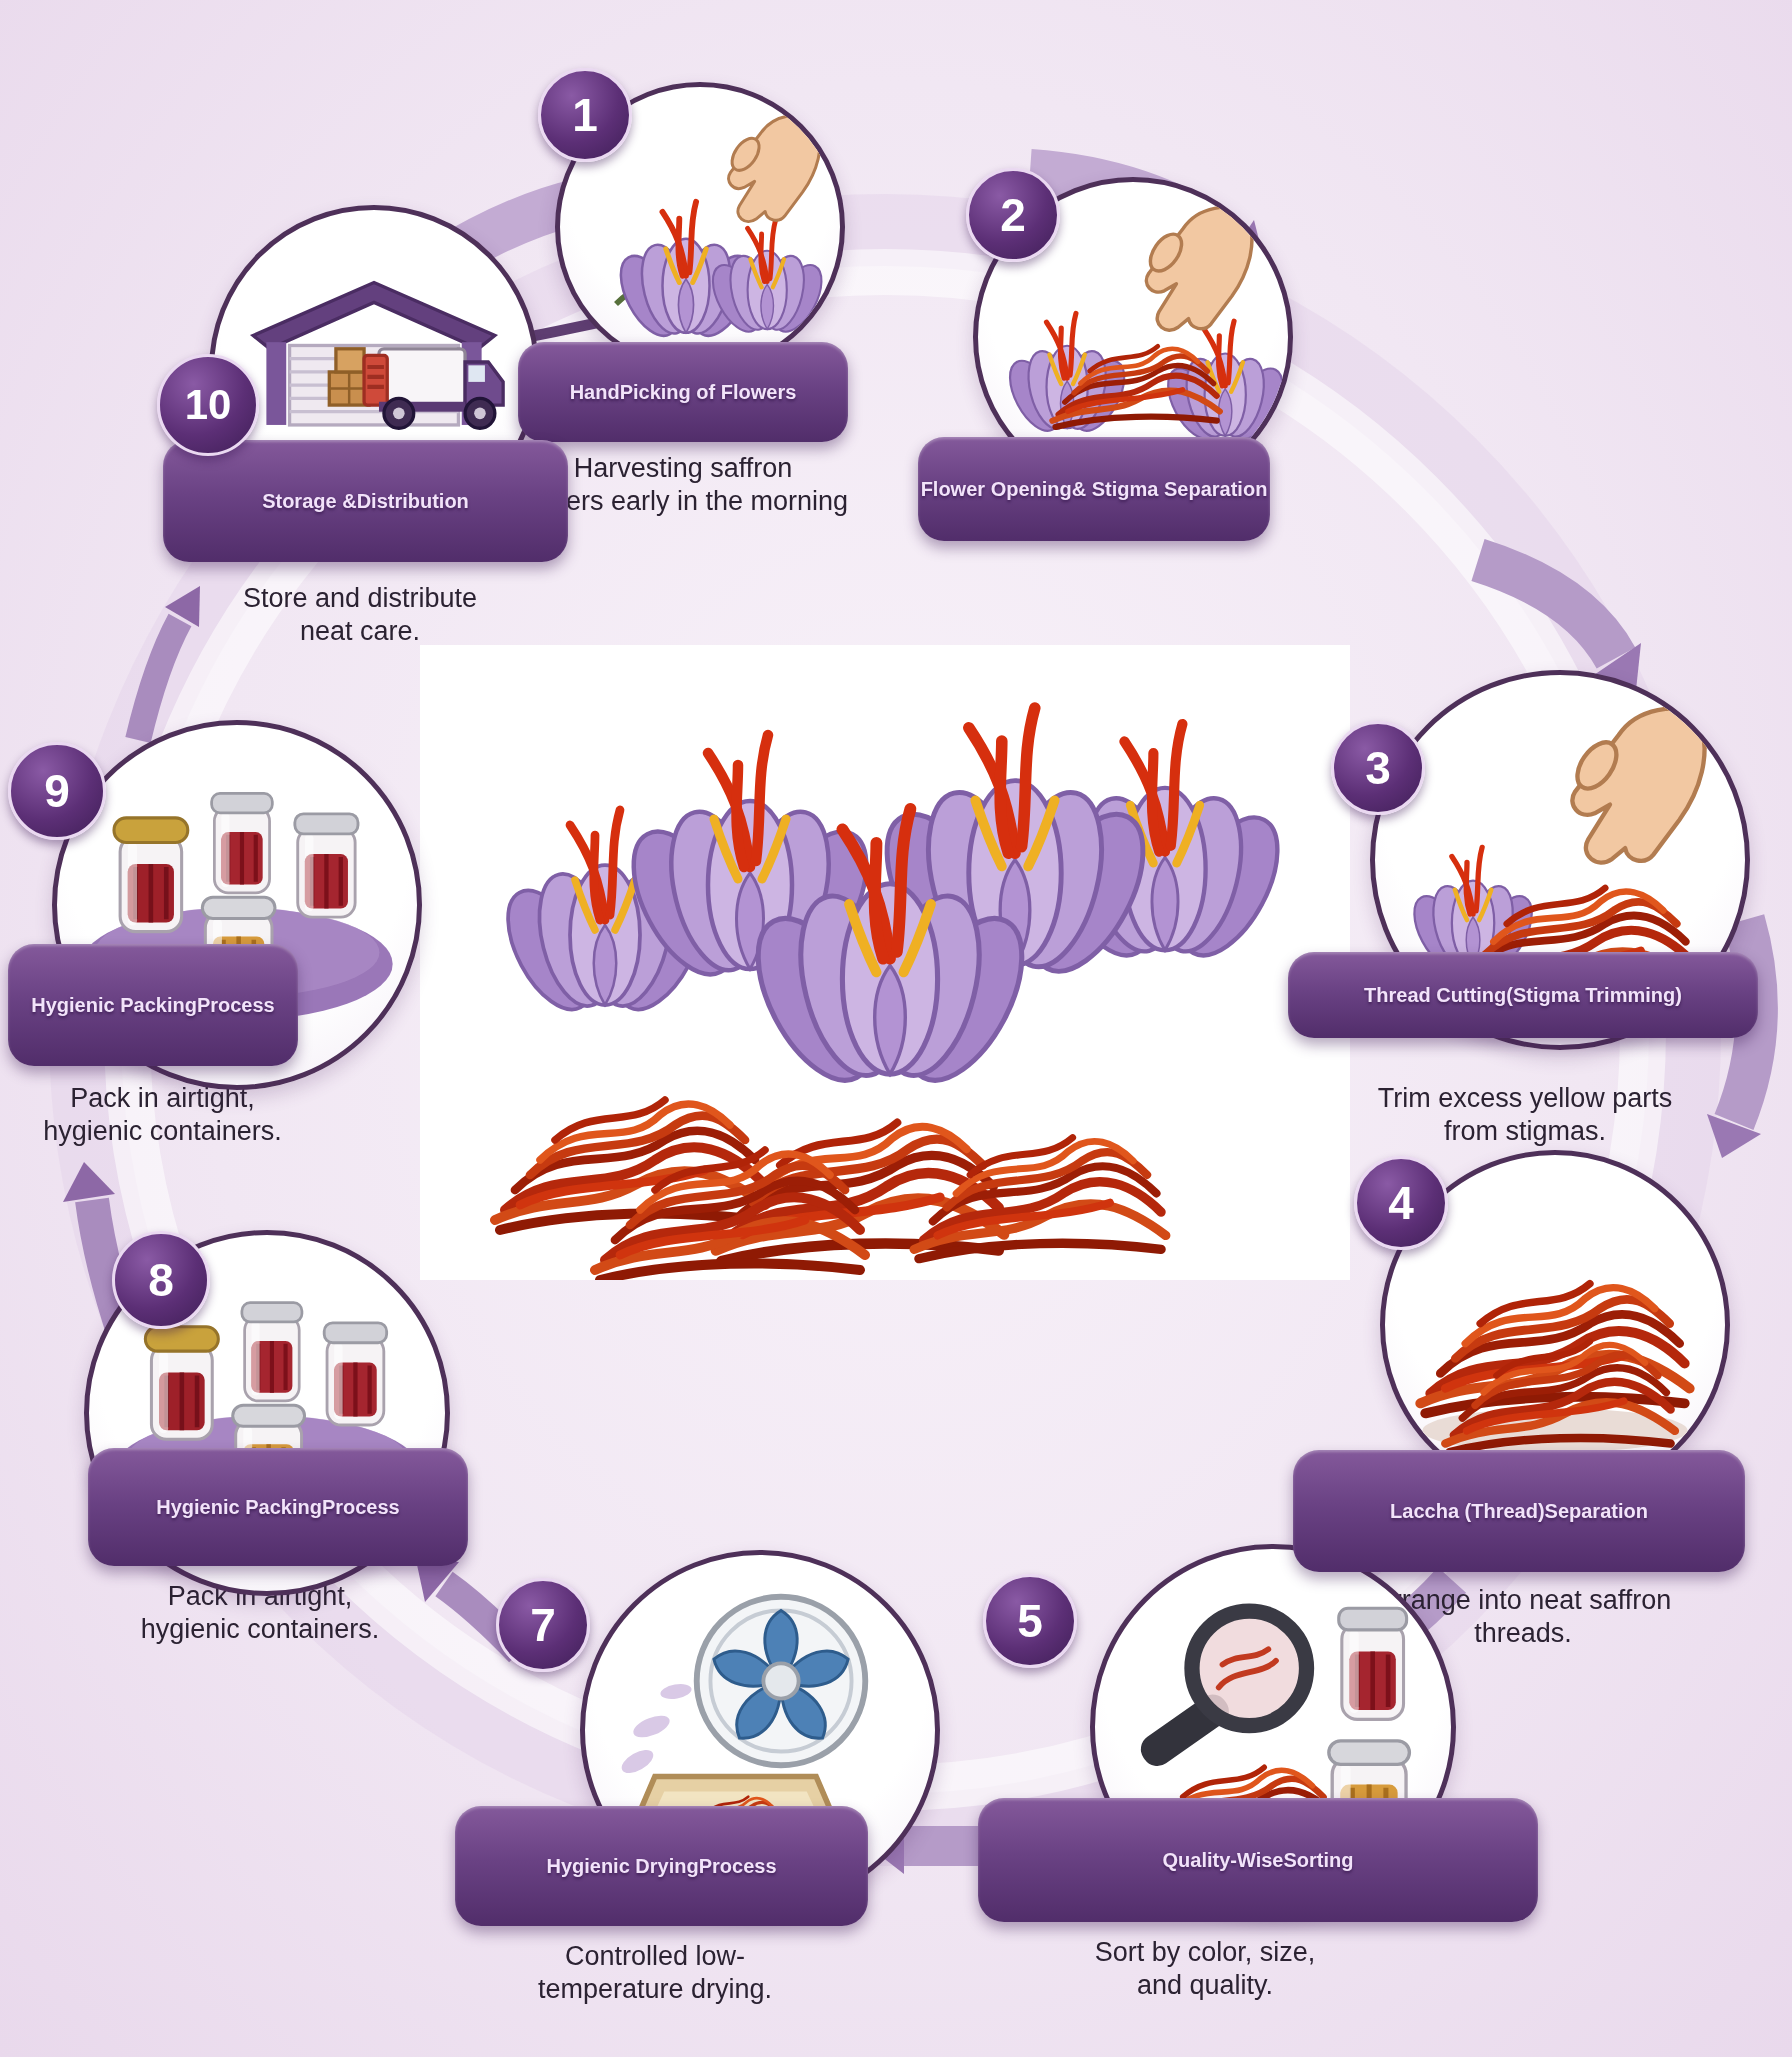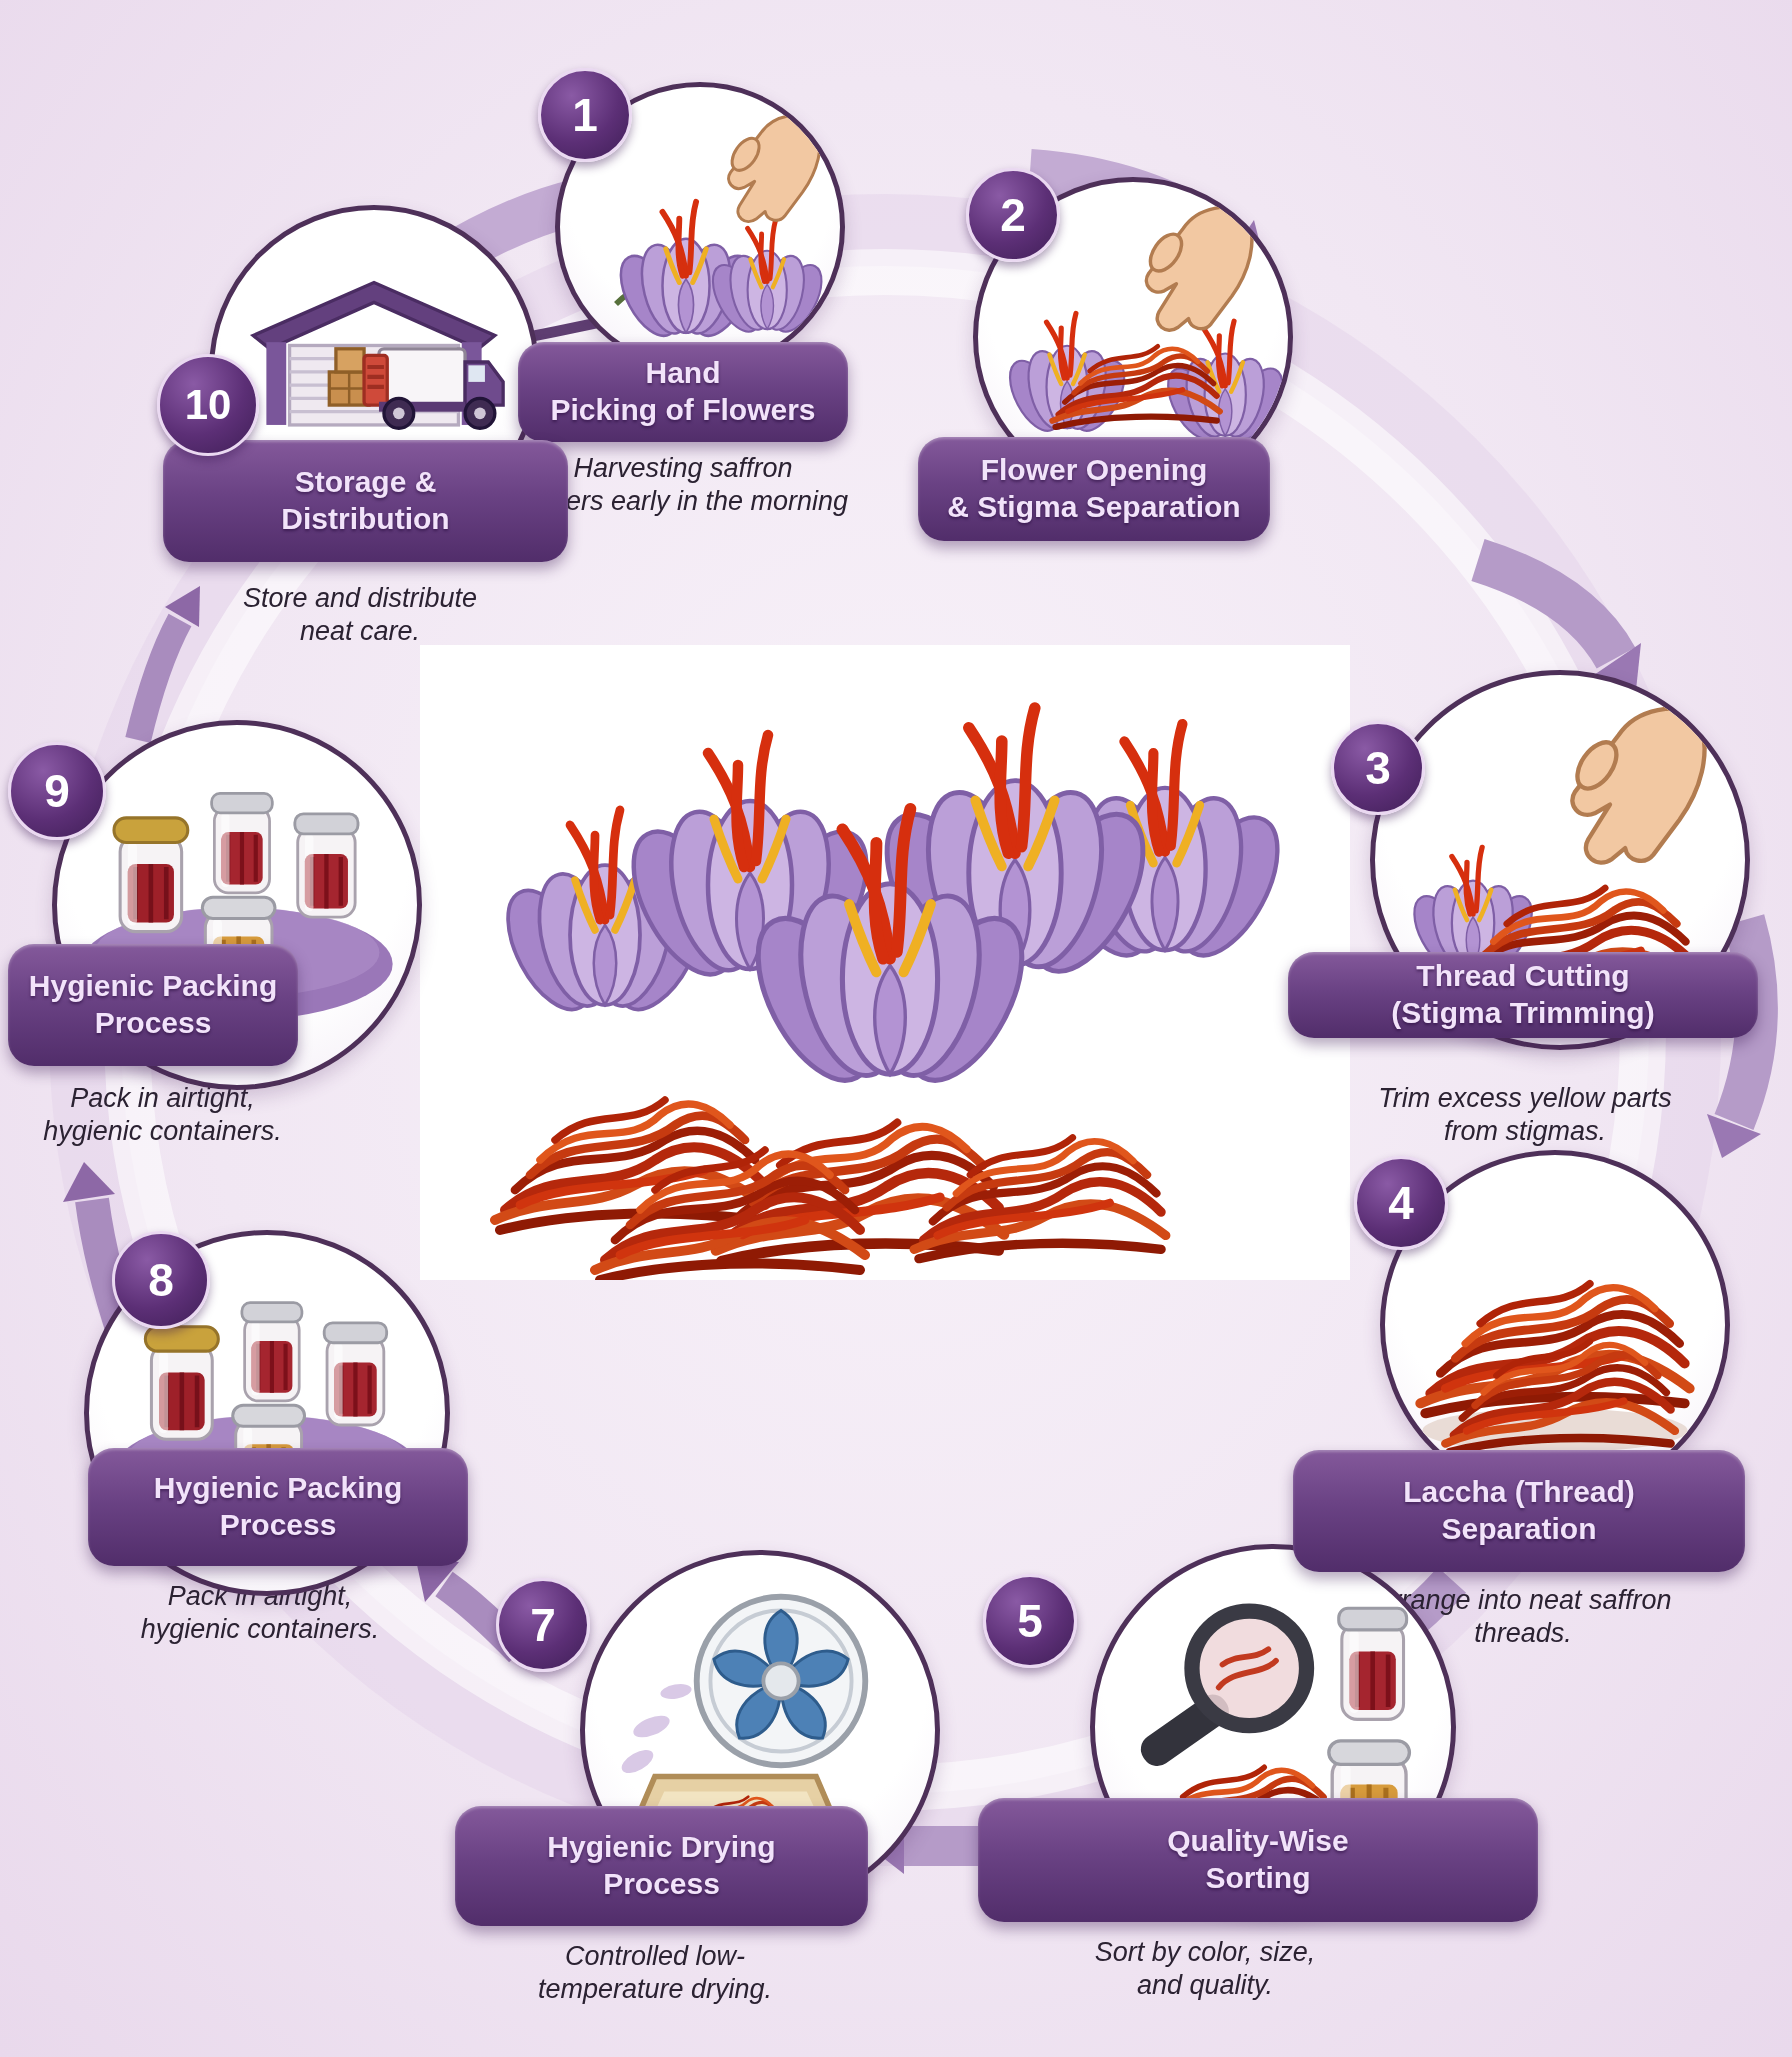--- a/index.html
+++ b/index.html
@@ -22,27 +22,27 @@
     background:radial-gradient(circle at 35% 28%, #8a5aa5 0%, #5c2f76 55%, #3f1e56 100%);
     border:3px solid #ead9f1;
     box-shadow:0 5px 10px rgba(55,20,80,.4);
     display:flex;align-items:center;justify-content:center;
     color:#ffffff;font-weight:bold;font-size:46px;
   }
   .labelbox{
     position:absolute;z-index:4;border-radius:26px;
     background:linear-gradient(180deg,#84599b 0%, #6a4284 45%, #512d6a 100%);
     box-shadow:0 7px 14px rgba(60,25,85,.38), inset 0 2px 3px rgba(255,255,255,.28);
-    display:flex;flex-direction:column;align-items:center;justify-content:center;
-    color:#f2e3fa;font-weight:bold;font-size:30px;line-height:1.22;
+    display:flex;flex-direction:row;align-items:center;justify-content:center;
+    color:#f2e3fa;font-weight:bold;font-size:20px;line-height:1.22;
     text-align:center;text-shadow:0 2px 3px rgba(35,8,55,.55);
   }
   .desc{
     position:absolute;z-index:2;color:#2b2232;font-size:27px;line-height:1.22;
-    text-align:center;font-weight:normal;font-style:italic;
+    text-align:center;font-weight:normal;
   }
   .center-img{position:absolute;left:420px;top:645px;width:930px;height:635px;z-index:1;}
   .center-img svg{width:100%;height:100%;display:block;}
 </style>
 </head>
 <body>
 
 <svg width="0" height="0" style="position:absolute" aria-hidden="true">
   <defs>
     <symbol id="sym-crocus" viewBox="0 0 100 110">

